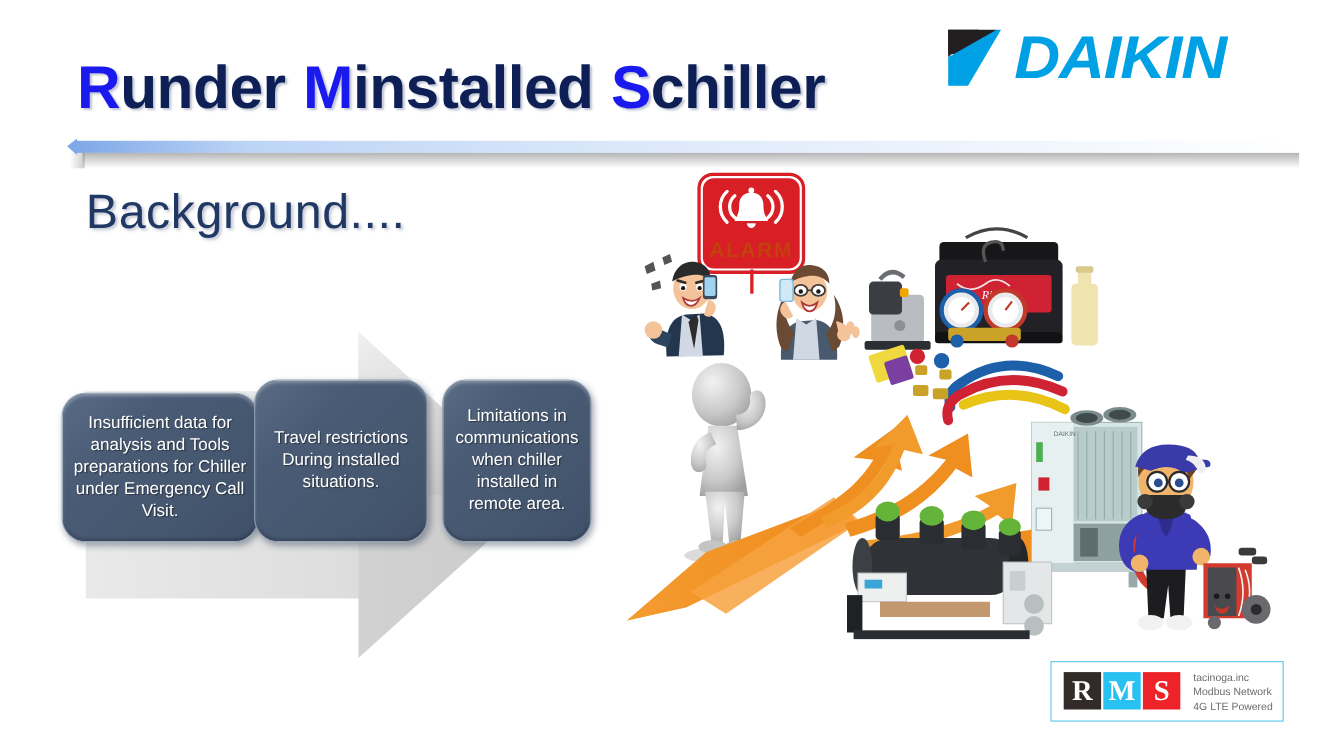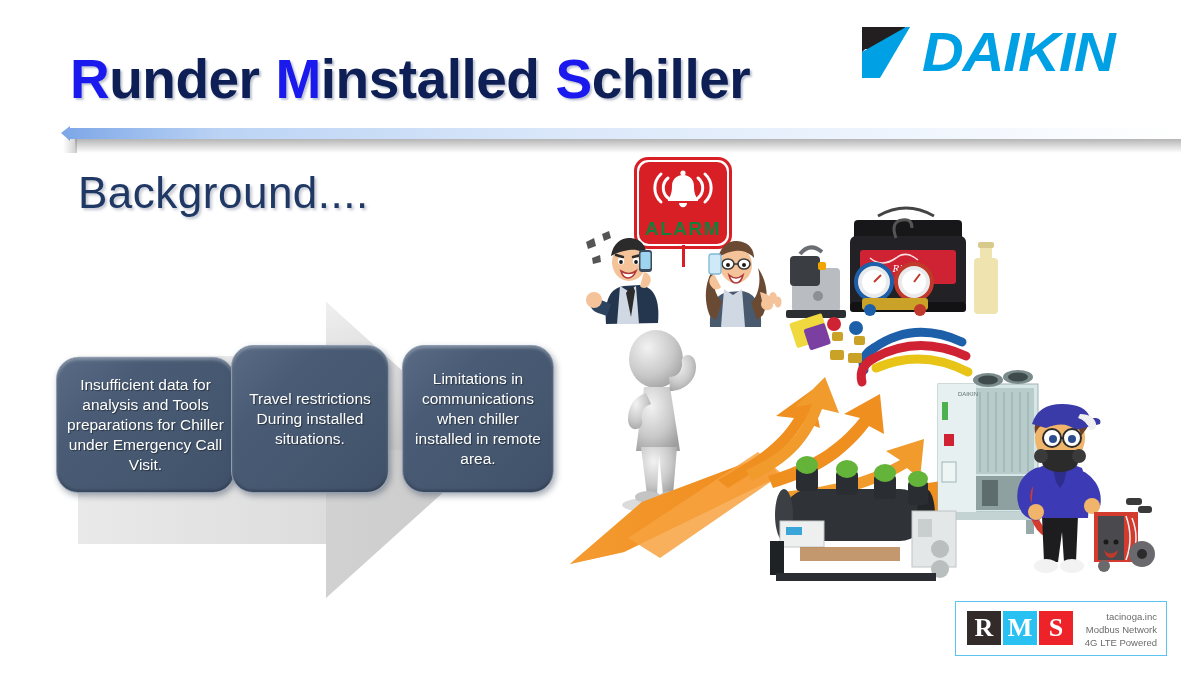--- a/index.html
+++ b/index.html
@@ -43,47 +43,47 @@
     background:linear-gradient(135deg,#5a6c85 0%,#4a5c75 30%,#45576f 70%,#3f5068 100%);
     border:1px solid #8d9cb2;
     box-shadow:inset 0 2px 3px rgba(255,255,255,.30),inset 0 -2px 3px rgba(0,0,0,.25),
                2px 3px 6px rgba(60,70,90,.45);
     display:flex;align-items:center;justify-content:center;text-align:center;
     color:#ffffff;font-size:15.5px;line-height:1.30;padding:6px 8px;
     text-shadow:1px 1px 1px rgba(0,0,0,.45);}
   .cbox .inner{width:100%;}
   #cbox0{left:56px;top:357px;width:179px;height:136px;}
   #cbox1{left:231px;top:345px;width:158px;height:148px;}
-  #cbox2{left:402px;top:345px;width:152px;height:148px;}
+  #cbox2{left:402px;top:345px;width:136px;height:148px;}
 
   
   .alarm{position:absolute;left:634px;top:157px;width:98px;height:92px;}
   .alarm-outer{position:absolute;inset:0;border-radius:14px;background:#ffffff;
     border:3px solid #d81f26;box-sizing:border-box;}
   .alarm-inner{position:absolute;left:5px;top:5px;right:5px;bottom:5px;border-radius:10px;
     background:#d81f26;}
-  .alarm-text{position:absolute;left:0;right:0;bottom:9px;text-align:center;color:#15803d;
+  .alarm-text{position:absolute;left:0;right:0;bottom:9px;text-align:center;color:#c2410c;
     font-size:19px;font-weight:bold;letter-spacing:1.5px;
     font-family:"Liberation Sans Narrow","Liberation Sans",sans-serif;}
   .alarm-pole{position:absolute;left:48px;top:88px;width:3px;height:22px;background:#d81f26;}
 
   
   .person{position:absolute;}
   .ghost{position:absolute;}
 
   
   .rms{position:absolute;left:955px;top:601px;width:212px;height:55px;
     border:1px solid #5bc4ef;background:#ffffff;box-sizing:border-box;}
   .rms-sq{position:absolute;top:9px;width:34px;height:34px;display:flex;
     align-items:center;justify-content:center;color:#fff;font-size:26px;font-weight:bold;
     font-family:"Liberation Serif",serif;}
   .rms-r{left:11px;background:#332b29;}
   .rms-m{left:47px;background:#29c0f2;}
   .rms-s{left:83px;background:#ee2329;}
-  .rms-txt{position:absolute;right:9px;top:9px;text-align:right;color:#6b6b6b;
+  .rms-txt{position:absolute;right:9px;top:9px;text-align:left;color:#6b6b6b;
     font-size:9.5px;line-height:1.35;}
 
   .tools,.chiller-a,.chiller-w,.tech,.branch{position:absolute;}
 </style>
 </head>
 <body>
 
 <div id="slide">
 
   <div class="daikin">

